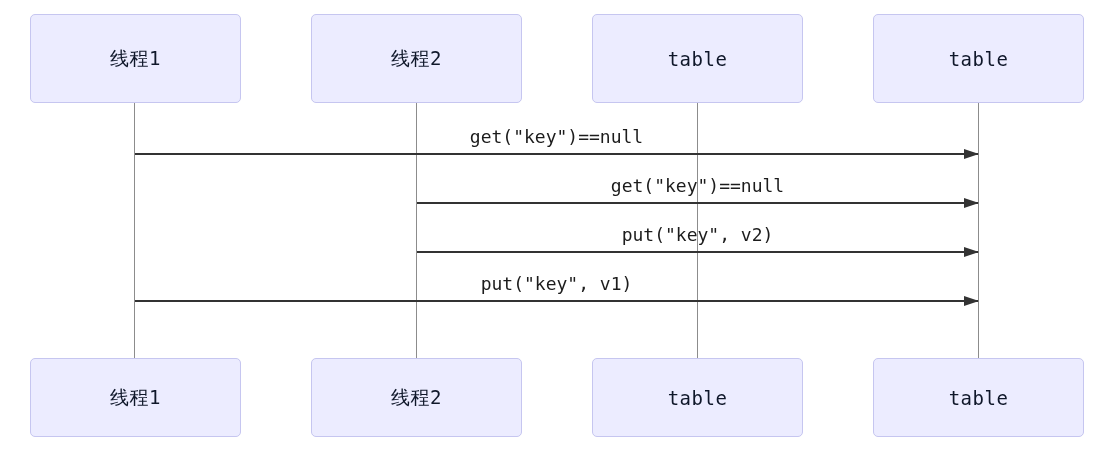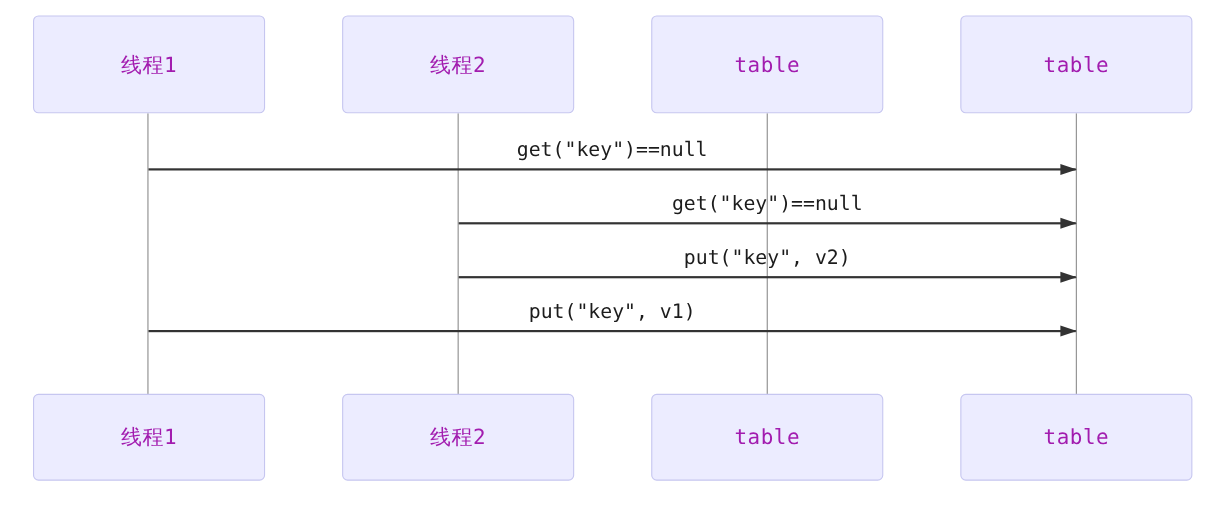--- a/index.html
+++ b/index.html
@@ -16,21 +16,21 @@
   }
   
   .actor {
     position:absolute; width:211px;
     background:#ececff; border:1px solid #c6c6f0; border-radius:5px;
     display:flex; align-items:center; justify-content:center;
   }
   .actor.top { top:14px; height:89px; }
   .actor.bottom { top:358px; height:79px; }
   .actor .actor-label {
-    font-size:19px; color:#a21caf; letter-spacing:0.5px; white-space:nowrap;
+    font-size:19px; color:#0f172a; letter-spacing:0.5px; white-space:nowrap;
   }
   
   .message { position:absolute; height:0; }
   .message .mline {
     position:absolute; left:0; right:0; top:-1px; height:2px; background:#333333;
   }
   .message .arrowhead {
     position:absolute; right:-1px; top:-5px; width:0; height:0;
     border-top:5px solid transparent; border-bottom:5px solid transparent;
     border-left:15px solid #333333;

